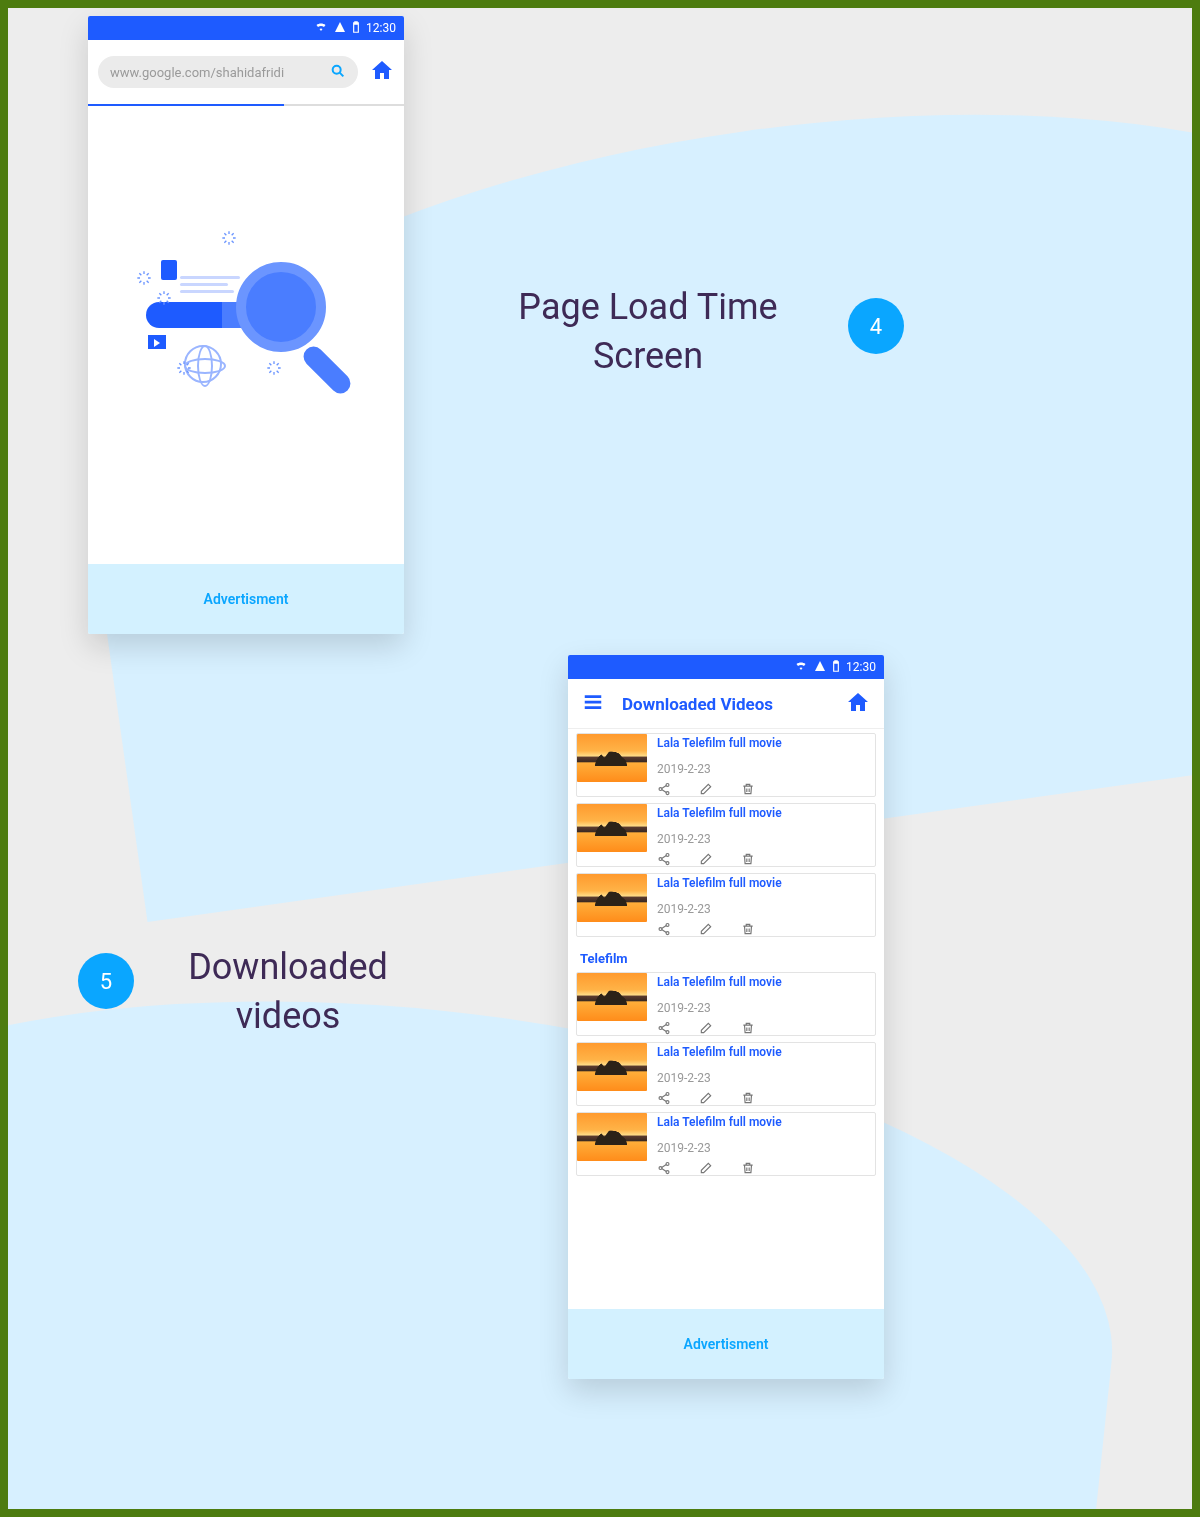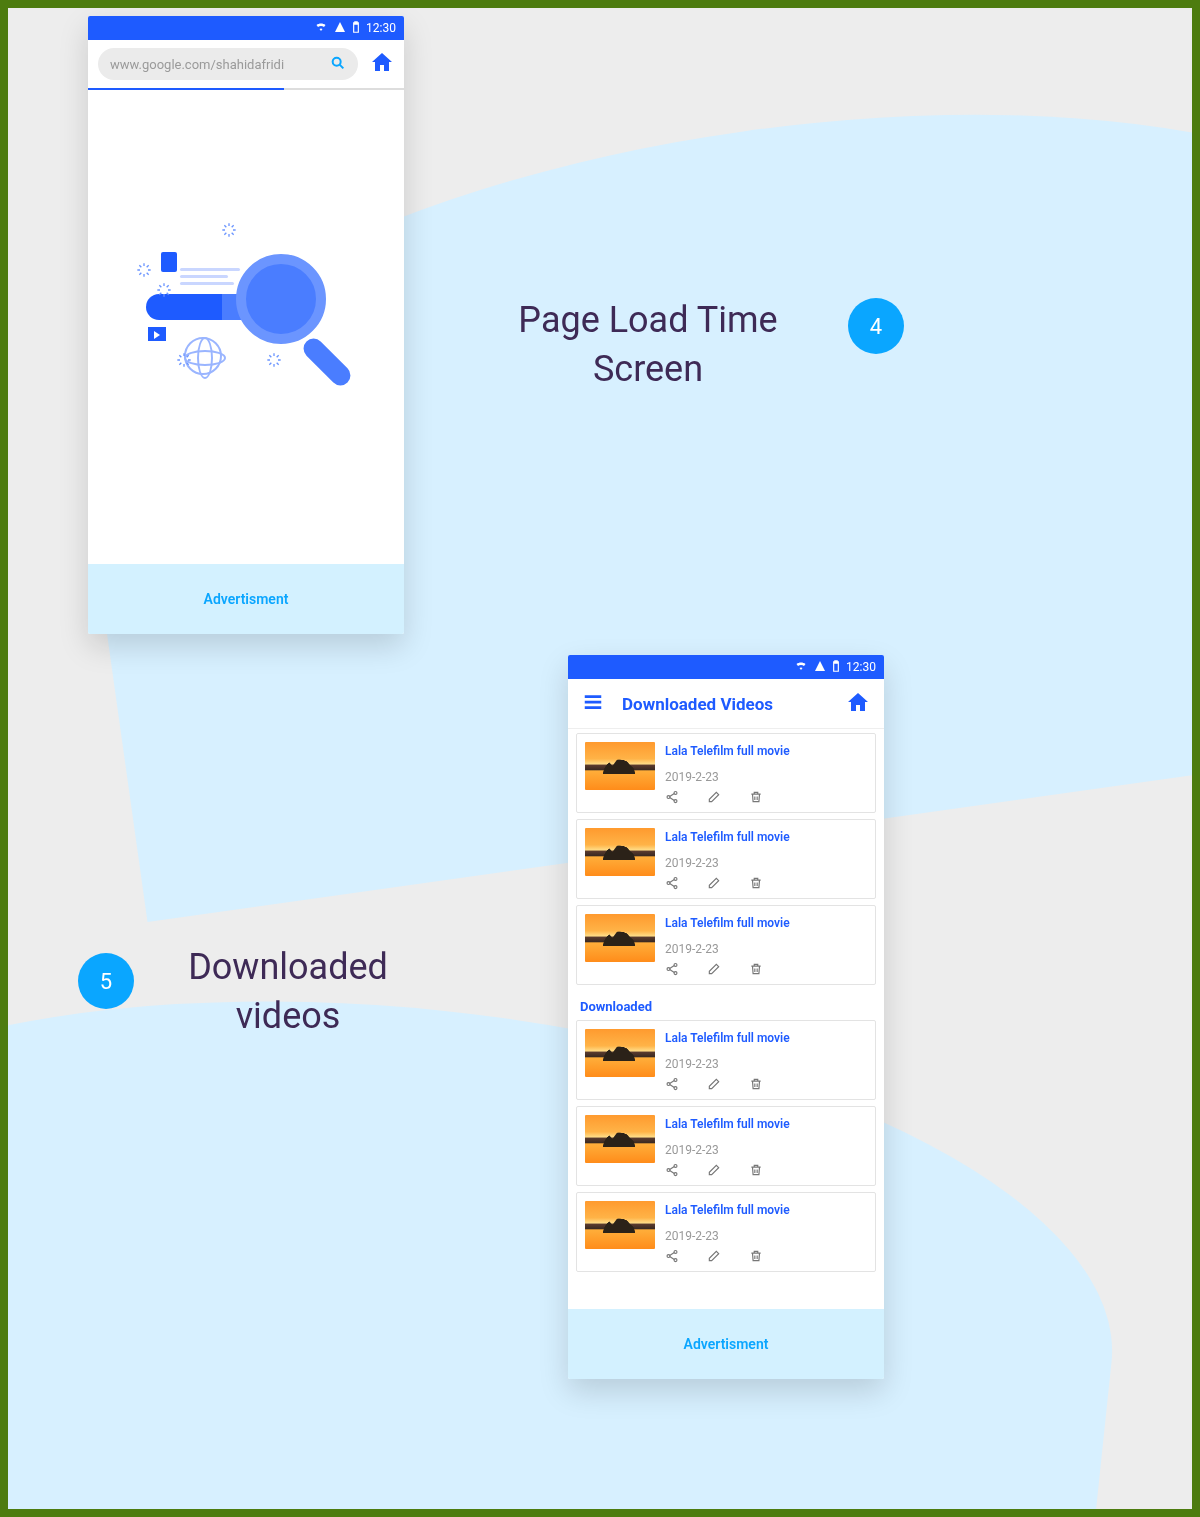--- a/index.html
+++ b/index.html
@@ -48,21 +48,21 @@
   align-items: center;
   justify-content: flex-end;
   padding: 0 8px;
   color: #fff;
   font-size: 12px;
   gap: 6px;
 }
 .statusbar svg { fill: #fff; }
 
 .toolbar {
-  height: 48px;
+  height: 64px;
   background: #fff;
   display: flex;
   align-items: center;
   padding: 0 10px;
   gap: 12px;
 }
 .urlbar {
   flex: 1;
   height: 32px;
   background: #ebebeb;
@@ -239,21 +239,21 @@
   color: #1e5bff;
   font-weight: 700;
   font-size: 13px;
   padding: 8px 4px 6px 4px;
 }
 .video-row {
   border: 1px solid #e3e3e3;
   border-radius: 2px;
   display: flex;
   margin-bottom: 6px;
-  padding: 8px;
+  padding: 0;
   gap: 10px;
   background: #fff;
 }
 .thumb {
   width: 70px; height: 48px;
   border-radius: 1px;
   background: linear-gradient(180deg, #ff9a2e 0%, #ffb347 35%, #ffdd88 46%, #5b3b2e 48%, #3a2a22 58%, #ffae3a 60%, #ff8c1a 100%);
   position: relative;
   overflow: hidden;
 }
@@ -286,21 +286,21 @@
 .video-actions span { cursor: pointer; display: inline-flex; }
 .video-actions svg { width: 14px; height: 14px; }
 
 .section-label {
   position: absolute;
   color: #3e2a56;
   font-size: 36px;
   text-align: center;
   line-height: 1.35;
 }
-.label1 { top: 288px; left: 480px; width: 320px; }
+.label1 { top: 275px; left: 480px; width: 320px; }
 .label2 { top: 935px; left: 140px; width: 280px; }
 
 .badge {
   position: absolute;
   width: 56px; height: 56px;
   border-radius: 50%;
   background: #0aa6ff;
   color: #fff;
   display: flex;
   align-items: center;
@@ -490,21 +490,21 @@
                 </svg>
               </span>
               <span>
                 <svg viewBox="0 0 24 24" fill="none" stroke="currentColor" stroke-width="2">
                   <path d="M4 7h16M9 7V4h6v3M6 7l1 13h10l1-13M10 11v6M14 11v6"></path>
                 </svg>
               </span>
             </div>
           </div>
         </div>
-        <div class="section-hdr">Downloaded</div>
+        <div class="section-hdr">Telefilm</div>
         <div class="video-row">
           <div class="thumb"></div>
           <div class="video-meta">
             <div class="video-title">Lala Telefilm full movie</div>
             <div class="video-date">2019-2-23</div>
             <div class="video-actions">
               <span>
                 <svg viewBox="0 0 24 24" fill="none" stroke="currentColor" stroke-width="2">
                   <circle cx="18" cy="5" r="2.5"></circle>
                   <circle cx="6" cy="12" r="2.5"></circle>

